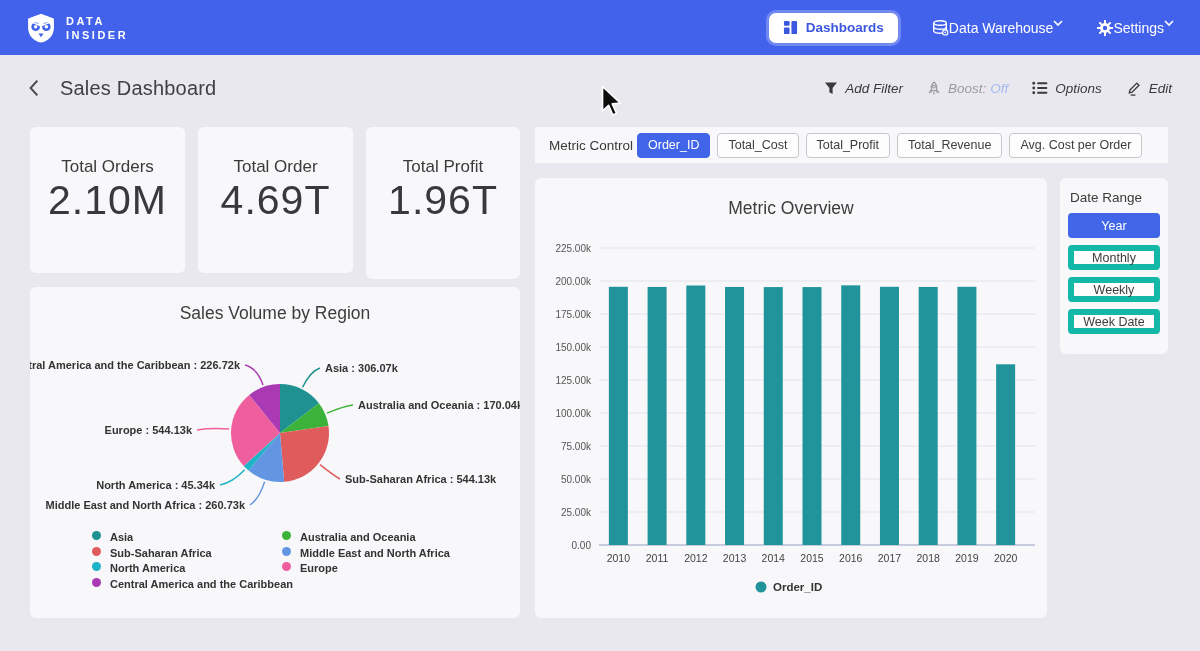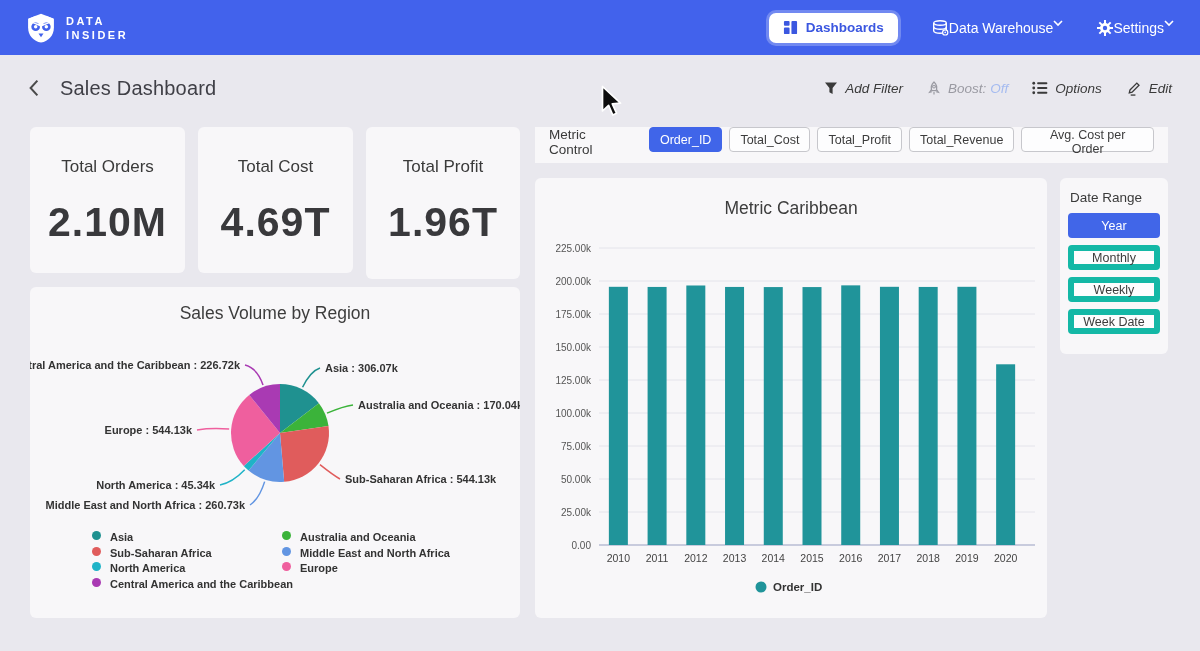--- a/index.html
+++ b/index.html
@@ -26,25 +26,25 @@
   .h-action { display:flex; align-items:center; gap:7px; font-size:13.5px; color:#3a3a3a; cursor:pointer; font-weight:500; }
   .boost-label { color:#9a9aa2; }
   .boost-state { color:#a5bbf0; }
 
   
   .card { position:absolute; background:#f8f7f9; border-radius:6px; }
 
   
   .kpi { display:flex; flex-direction:column; align-items:center; padding-top:30px; }
   .kpi-label { font-size:17px; color:#3a3a3a; font-weight:500; }
-  .kpi-value { font-size:41px; color:#39393c; font-weight:bold; margin-top:22px; letter-spacing:1px; }
+  .kpi-value { font-size:41px; color:#39393c; font-weight:normal; letter-spacing:1px; }
 
   
   .metric-bar { position:absolute; left:535px; top:127px; width:633px; height:36px; background:#f8f7f9;
-                display:flex; align-items:flex-start; padding:0 14px; gap:12px; }
+                display:flex; align-items:center; padding:0 14px; gap:0; }
   .metric-label { font-size:13.5px; color:#3a3a3a; margin-right:4px; }
   .pill-btn { height:25px; padding:0 10px; font-size:12.5px; color:#3c3c3c; background:#fdfdfe;
               border:1px solid #c7c7cc; border-radius:4px; cursor:pointer; font-family:inherit; }
   .pill-btn.active { background:#4065e9; border-color:#4065e9; color:#fff; }
 
   
   .date-panel { left:1060px; top:178px; width:108px; height:176px; padding:10px 8px; }
   .date-panel-label { font-size:13.5px; color:#3a3a3a; margin:2px 0 8px 2px; }
   .date-btn { display:block; width:92px; height:25px; margin:0 auto 7px auto; font-size:12.5px; color:#3c3c3c;
               background:#fdfdfe; border:6px solid #14b8a6; border-radius:4px; cursor:pointer; font-family:inherit; }
@@ -171,21 +171,21 @@
       <span>Edit</span>
     </div>
   </div>
 </div>
 
 <div class="card kpi" style="left:30px;  top:127px; width:155px; height:146px;">
   <div class="kpi-label">Total Orders</div>
   <div class="kpi-value">2.10M</div>
 </div>
 <div class="card kpi" style="left:198px; top:127px; width:155px; height:146px;">
-  <div class="kpi-label">Total Cost</div>
+  <div class="kpi-label">Total Order</div>
   <div class="kpi-value">4.69T</div>
 </div>
 <div class="card kpi" style="left:366px; top:127px; width:154px; height:152px;text-align:center;">
   <div class="kpi-label">Total Profit</div>
   <div class="kpi-value">1.96T</div>
 </div>
 
 <div class="metric-bar">
   <span class="metric-label">Metric Control</span>
   <span id="metric-buttons" style="display:flex; gap:7px;">
@@ -252,21 +252,21 @@
         </div>
         <div class="legend-row">
           <span class="legend-dot" style="background: rgb(239, 95, 158);"></span>
           <span>Europe</span>
         </div>
       </div>
   </div>
 </div>
 
 <div class="card bar-card">
-  <div class="chart-title" style="top:20px;">Metric Caribbean</div>
+  <div class="chart-title" style="top:20px;">Metric Overview</div>
   <svg class="chart-svg" id="bar-svg" width="512" height="440" viewBox="0 0 512 440">
       <line x1="64" y1="367" x2="500" y2="367" stroke="#c8cbdd" stroke-width="2"></line>
       <text x="56" y="370.5" text-anchor="end" font-size="10" fill="#555" font-family="&quot;Liberation Sans&quot;, sans-serif">0.00</text>
       <line x1="64" y1="334" x2="500" y2="334" stroke="#e4e4eb" stroke-width="1"></line>
       <text x="56" y="337.5" text-anchor="end" font-size="10" fill="#555" font-family="&quot;Liberation Sans&quot;, sans-serif">25.00k</text>
       <line x1="64" y1="301" x2="500" y2="301" stroke="#e4e4eb" stroke-width="1"></line>
       <text x="56" y="304.5" text-anchor="end" font-size="10" fill="#555" font-family="&quot;Liberation Sans&quot;, sans-serif">50.00k</text>
       <line x1="64" y1="268" x2="500" y2="268" stroke="#e4e4eb" stroke-width="1"></line>
       <text x="56" y="271.5" text-anchor="end" font-size="10" fill="#555" font-family="&quot;Liberation Sans&quot;, sans-serif">75.00k</text>
       <line x1="64" y1="235" x2="500" y2="235" stroke="#e4e4eb" stroke-width="1"></line>

